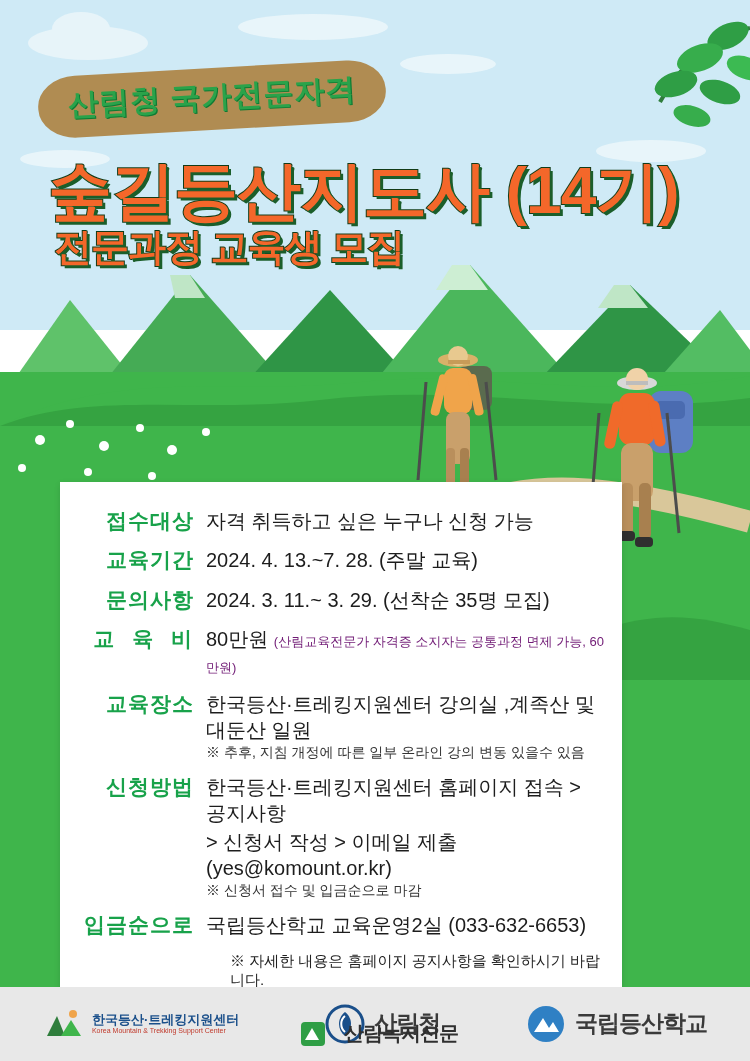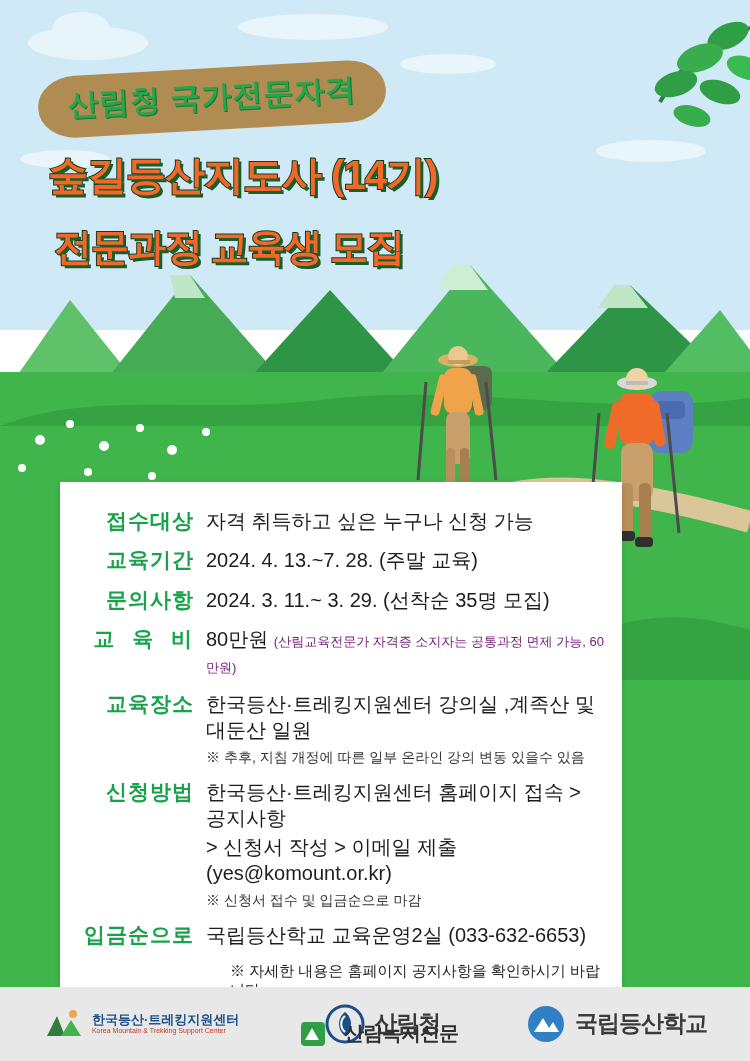--- a/index.html
+++ b/index.html
@@ -69,21 +69,21 @@
   }
   .title-1, .title-2 {
     position: absolute;
     font-weight: bold;
     color: #f4672a;
     letter-spacing: -1px;
     -webkit-text-stroke: 2px #123b17;
     paint-order: stroke fill;
     text-shadow: 3px 3px 0 #1b5e2a;
   }
-  .title-1 { left: 48px; top: 148px; font-size: 40px; }
+  .title-1 { left: 48px; top: 148px; font-size: 64px; }
   .title-2 { left: 54px; top: 222px; font-size: 38px; font-family: Liberation Serif, serif; }
 
   
   .hiker { position: absolute; }
   .hiker-a { left: 400px; top: 330px; width: 130px; height: 180px; }
   .hiker-b { left: 575px; top: 355px; width: 150px; height: 210px; }
 
   
   .card {
     position: absolute; left: 60px; top: 482px;
@@ -117,21 +117,20 @@
     line-height: 1.3;
   }
   .value .small {
     font-size: 13px;
     color: #701a75;
   }
   .value .note {
     display: block;
     font-size: 14px;
     color: #333;
-    margin-top: 5px;
     line-height: 1.3;
   }
   .value .line2 { display: block; margin-top: 3px; }
   .footnote {
     margin-top: 14px;
     padding-left: 152px;
     font-size: 15px;
     color: #222;
   }
 

